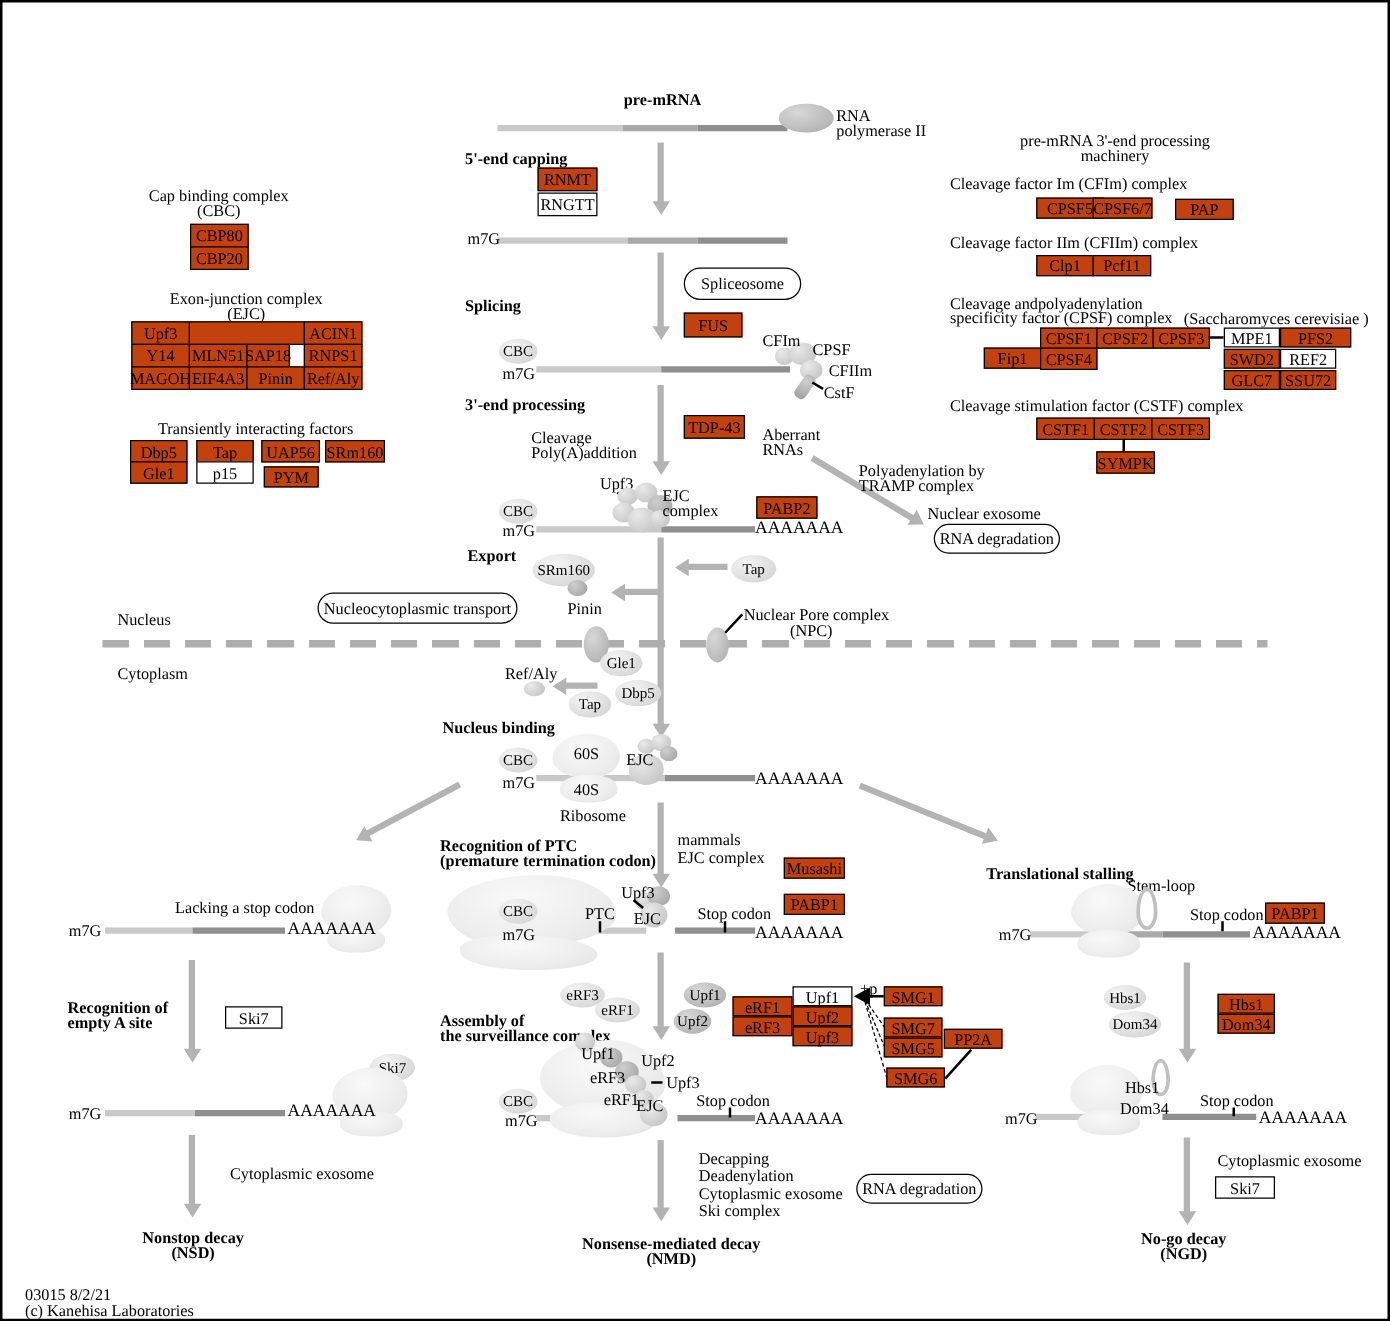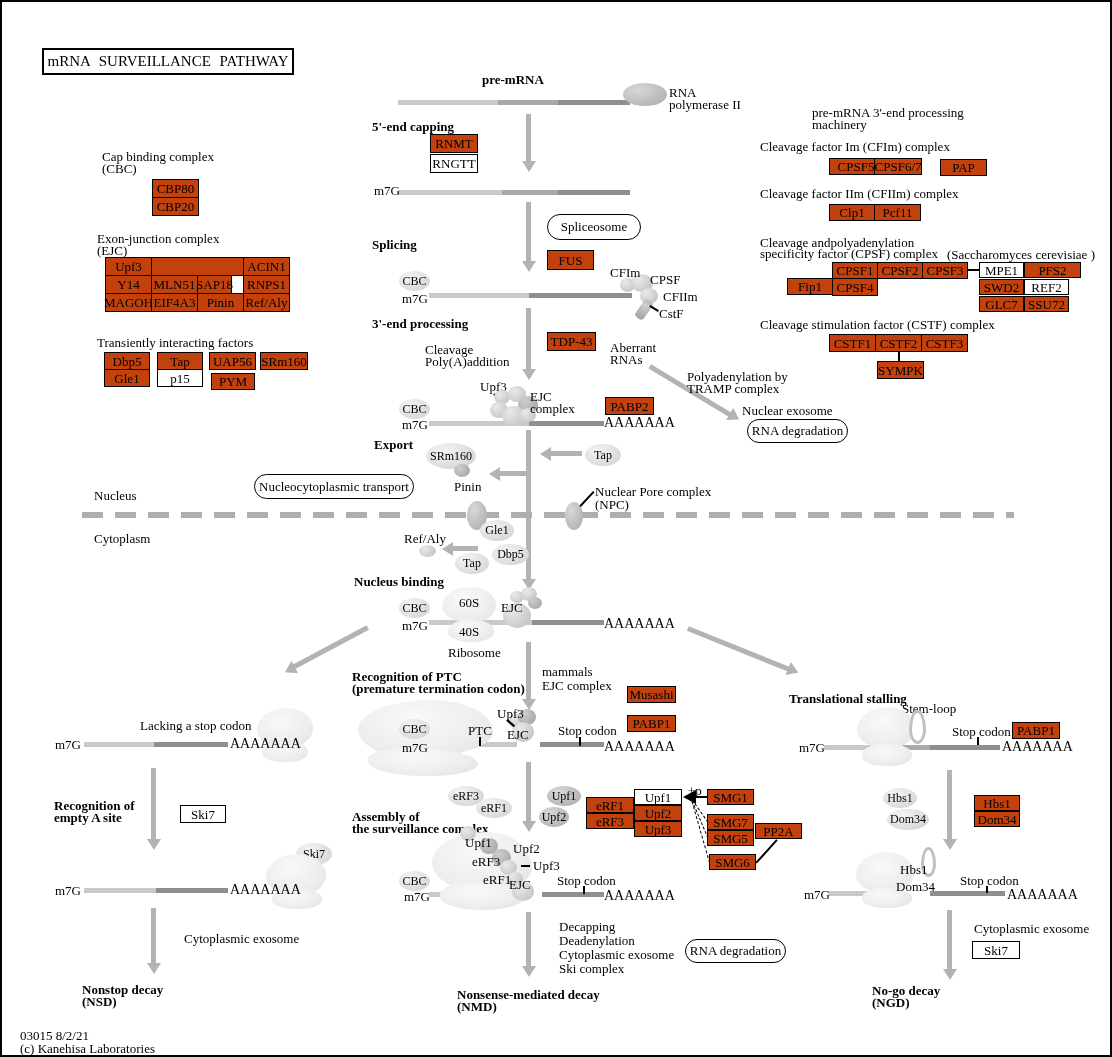--- a/index.html
+++ b/index.html
@@ -1,20 +1,20 @@
 <!DOCTYPE html>
 <html><head>
 <meta charset="utf-8">
 <style>
 *{margin:0;padding:0;box-sizing:border-box}
 body{font-family:"Liberation Serif",serif;background:#fff;color:#000}
 #canvas{position:relative;width:1112px;height:1057px;background:#fff;border:2px solid #000;overflow:hidden}
 .t{position:absolute;font-size:13px;white-space:nowrap;line-height:1.08}
 .b{font-weight:bold}
-.tc{white-space:normal}
+.tc{text-align:center;white-space:normal}
 .gb,.wb{position:absolute;border:1px solid #000;display:flex;align-items:center;justify-content:center;font-size:13px;line-height:1}
 .gb{background:#c2410c}
 .wb{background:#fff}
 .rnd{position:absolute;border:1px solid #000;border-radius:14px;background:#fff;display:flex;align-items:center;justify-content:center;font-size:13px;white-space:nowrap}
 .seg{position:absolute;height:5px}
 .c1{background:#c9c9c9}.c2{background:#a9a9a9}.c3{background:#8f8f8f}
 .ell{position:absolute;border-radius:50%;display:flex;align-items:center;justify-content:center;font-size:12px;background:radial-gradient(ellipse at 35% 30%,#f4f4f4,#dadada 70%,#cecece)}
 .ell2{background:radial-gradient(ellipse at 35% 30%,#d8d8d8,#a9a9a9)}
 .dot{position:absolute;border-radius:50%;background:radial-gradient(circle at 35% 30%,#e9e9e9,#bdbdbd)}
 .dot2{background:radial-gradient(circle at 35% 30%,#cfcfcf,#9d9d9d)}
@@ -27,21 +27,20 @@
 .dln{position:absolute;border-top:1px dashed #000;height:0;transform-origin:0 50%}
 .bhead{position:absolute;width:0;height:0;border-top:7px solid transparent;border-bottom:7px solid transparent;border-right:13px solid #000}
 .dash{position:absolute;height:6px;background:repeating-linear-gradient(90deg,#aeaeae 0 21px,transparent 21px 33px)}
 .loop{position:absolute;border:3px solid #c0c0c0;border-radius:50%/58% 58% 42% 42%;background:#fff}
 </style>
 </head>
 <body>
 
 <div id="canvas">
 
-  <div class="t" style="left:40px;top:46px;width:252px;height:27px;border:2px solid #000;display:flex;align-items:center;justify-content:center;font-size:15px;word-spacing:5px">mRNA SURVEILLANCE PATHWAY</div>
 
   <div class="seg c1" style="left:396px;top:98px;width:100px"></div>
   <div class="seg c2" style="left:496px;top:98px;width:60px"></div>
   <div class="seg c3" style="left:556px;top:98px;width:72px"></div>
   <div class="seg c1" style="left:396px;top:188px;width:104px"></div>
   <div class="seg c2" style="left:500px;top:188px;width:56px"></div>
   <div class="seg c3" style="left:556px;top:188px;width:72px"></div>
   <div class="seg c1" style="left:427px;top:291px;width:100px"></div>
   <div class="seg c3" style="left:527px;top:291px;width:103px"></div>
   <div class="seg c1" style="left:427px;top:419px;width:100px"></div>

